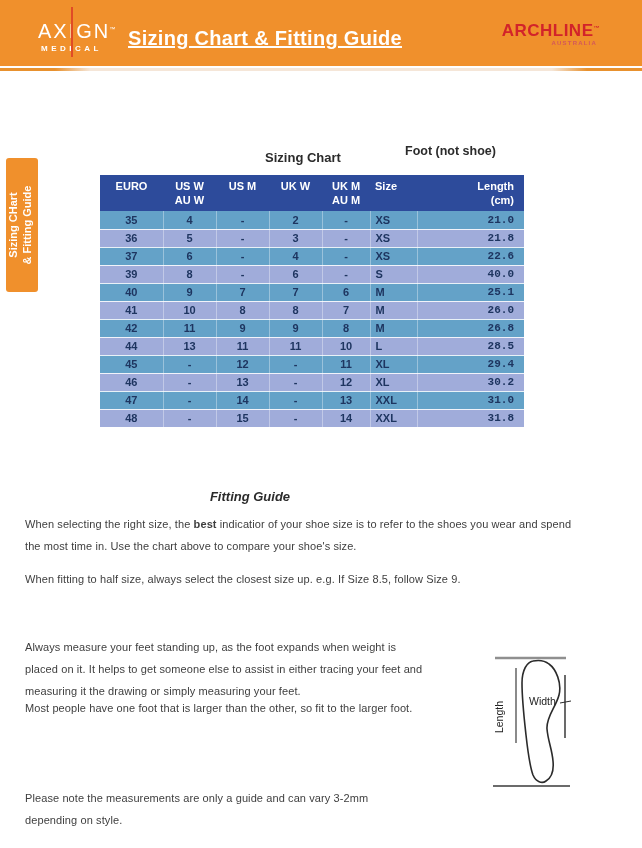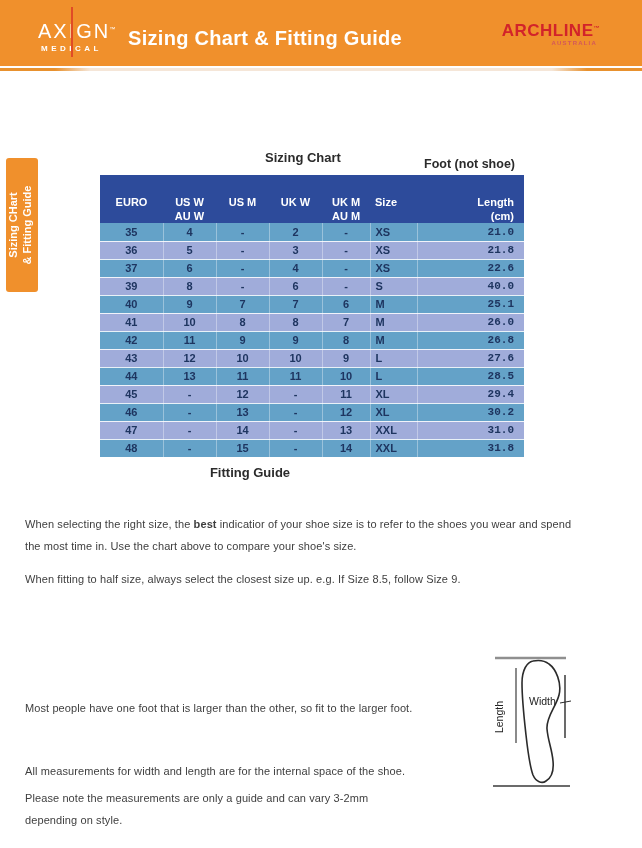--- a/index.html
+++ b/index.html
@@ -11,56 +11,56 @@
   .header-line { position:absolute; left:0; top:68px; width:642px; height:3px;
     background:linear-gradient(to right,#E8912E 0 55px,#F5E6D8 90px calc(100% - 90px),#E8912E calc(100% - 55px) 100%); }
 
   .axign { position:absolute; left:38px; top:20px; color:#fff; }
   .axign-top { font-size:20px; letter-spacing:2px; line-height:23px; font-weight:400; white-space:nowrap; }
   .axign-tm { font-size:6px; vertical-align:top; position:relative; top:-2px; left:-1px; }
   .axign-sub { font-size:8px; font-weight:bold; letter-spacing:3.5px; margin-top:1px; margin-left:3px; white-space:nowrap; }
   .axign-line { position:absolute; left:32.5px; top:-13px; width:2.2px; height:50px; background:#E04B26; }
 
   .page-title { position:absolute; left:115px; top:27px; width:300px; text-align:center;
-    color:#fff; font-size:20px; font-weight:bold; letter-spacing:0.3px; white-space:nowrap; }
+    color:#fff; font-size:20px; font-weight:bold; letter-spacing:0.3px; white-space:nowrap;text-decoration:underline; }
 
   .archline { position:absolute; right:42px; top:22px; text-align:right; }
   .archline-name { color:#D2232A; font-size:17px; font-weight:bold; letter-spacing:0.5px; line-height:18px; }
   .archline-tm { font-size:6px; vertical-align:top; position:relative; top:-3px; }
   .archline-sub { color:#D2575B; font-size:6px; font-weight:bold; letter-spacing:1.2px; padding-right:3px; }
 
   
   .side-tab { position:absolute; left:6px; top:158px; width:32px; height:134px; background:#F0902C; border-radius:3px; }
   .side-tab-inner { position:absolute; width:134px; height:32px; left:50%; top:50%;
     transform:translate(-50%,-50%) rotate(-90deg); text-align:center; color:#fff;
     font-size:11px; font-weight:bold; line-height:14px; white-space:nowrap; }
 
   
   .table-title { position:absolute; left:100px; top:150px; width:406px; text-align:center;
     font-size:13px; font-weight:bold; color:#2B2B2B; }
-  .foot-note { position:absolute; left:405px; top:157px; width:110px; text-align:right;
+  .foot-note { position:absolute; left:405px; top:144px; width:110px; text-align:left;
     font-size:12.5px; font-weight:bold; color:#2B2B2B; white-space:nowrap; }
 
   table.sizing { position:absolute; left:100px; top:175px; width:424px; border-collapse:collapse; table-layout:fixed; }
   table.sizing thead th { background:#2D4B9B; color:#fff; font-size:11px; font-weight:bold;
-    height:36px; vertical-align:top; padding-top:21px; line-height:13.5px; text-align:center; }
+    height:36px; vertical-align:top; padding-top:5px; line-height:13.5px; text-align:center; }
   table.sizing tbody td { font-size:11px; font-weight:bold; color:#1E3560; height:18px; text-align:center;
     border-bottom:1px solid rgba(255,255,255,0.85); border-right:1px solid rgba(255,255,255,0.35); }
   table.sizing tbody td:last-child { border-right:none;font-family:Liberation Mono, monospace; }
   table.sizing tbody tr:nth-child(odd)  { background:#64A2C8; }
   table.sizing tbody tr:nth-child(even) { background:#A0ACDA; }
   table.sizing th:nth-child(6), table.sizing tbody td:nth-child(6) { text-align:left; padding-left:5px; }
   table.sizing th:nth-child(7), table.sizing tbody td:nth-child(7) { text-align:right; padding-right:10px; }
 
   
   .h-center { position:absolute; left:25px; width:450px; text-align:center;
     font-size:13px; font-weight:bold; color:#2B2B2B; }
   .para { position:absolute; left:25px; font-size:11px; line-height:22px; color:#3E3E3E; letter-spacing:0.1px; }
 
-  .pos-fit-head { top:465px; }
+  .pos-fit-head { top:489px;font-style:italic; }
   .pos-p1 { top:513px; width:558px; }
   .pos-p2 { top:568px; width:580px; }
   .pos-meas-head { top:585px; }
   .pos-p3 { top:610px; width:500px; }
   .pos-p4 { top:636px; width:400px; }
   .pos-p5 { top:697px; width:500px; }
   .pos-p6 { top:760px; width:520px; }
   .pos-p7 { top:787px; width:375px; }
 
   
@@ -195,29 +195,20 @@
         <tr>
           <td>42</td>
           <td>11</td>
           <td>9</td>
           <td>9</td>
           <td>8</td>
           <td>M</td>
           <td>26.8</td>
         </tr>
         <tr>
-          <td>43</td>
-          <td>12</td>
-          <td>10</td>
-          <td>10</td>
-          <td>9</td>
-          <td>L</td>
-          <td>27.6</td>
-        </tr>
-        <tr>
           <td>44</td>
           <td>13</td>
           <td>11</td>
           <td>11</td>
           <td>10</td>
           <td>L</td>
           <td>28.5</td>
         </tr>
         <tr>
           <td>45</td>
@@ -255,22 +246,22 @@
           <td>XXL</td>
           <td>31.8</td>
         </tr>
       </tbody>
   </table>
 
   <div class="h-center pos-fit-head">Fitting Guide</div>
   <div class="para pos-p1"><span>When selecting the right size, the </span><b>best</b><span> indicatior of your shoe size is to refer to the shoes you wear and spend the most time in. Use the chart above to compare your shoe's size.</span></div>
   <div class="para pos-p2">When fitting to half size, always select the closest size up. e.g. If Size 8.5, follow Size 9.</div>
 
+  <div class="para pos-p4">Always measure your feet standing up, as the foot expands when weight is placed on it. It helps to get someone else to assist in either tracing your feet and measuring it the drawing or simply measuring your feet.</div>
   <div class="para pos-p5">Most people have one foot that is larger than the other, so fit to the larger foot.</div>
-  <div class="para pos-p6">All measurements for width and length are for the internal space of the shoe.</div>
   <div class="para pos-p7">Please note the measurements are only a guide and can vary 3-2mm depending on style.</div>
 
   <svg class="foot-diagram" viewBox="0 0 105 152" width="105" height="152">
     <line x1="9" y1="13" x2="80" y2="13" stroke="#8F8F8F" stroke-width="2.6"></line>
     <line x1="7" y1="141" x2="84" y2="141" stroke="#3A3A3A" stroke-width="1.4"></line>
     <path d="M 47 16 C 41 17, 36 25, 36 38 C 36 55, 38 72, 40 90 C 42 108, 44 122, 47 130 C 50 137, 56 139, 60 136 C 65 133, 68 126, 67 116 C 66 104, 62 96, 61 84 C 60 72, 70 62, 73 50 C 76 38, 70 24, 63 19 C 58 15, 52 15, 47 16 Z" fill="none" stroke="#2B2B2B" stroke-width="1.6"></path>
     <line x1="30" y1="23" x2="30" y2="98" stroke="#2B2B2B" stroke-width="1.1"></line>
     <line x1="79" y1="30" x2="79" y2="93" stroke="#2B2B2B" stroke-width="1.4"></line>
     <line x1="74" y1="58" x2="85" y2="56" stroke="#2B2B2B" stroke-width="1"></line>
     <text x="43" y="60" font-size="10.5" fill="#222222">Width</text>

